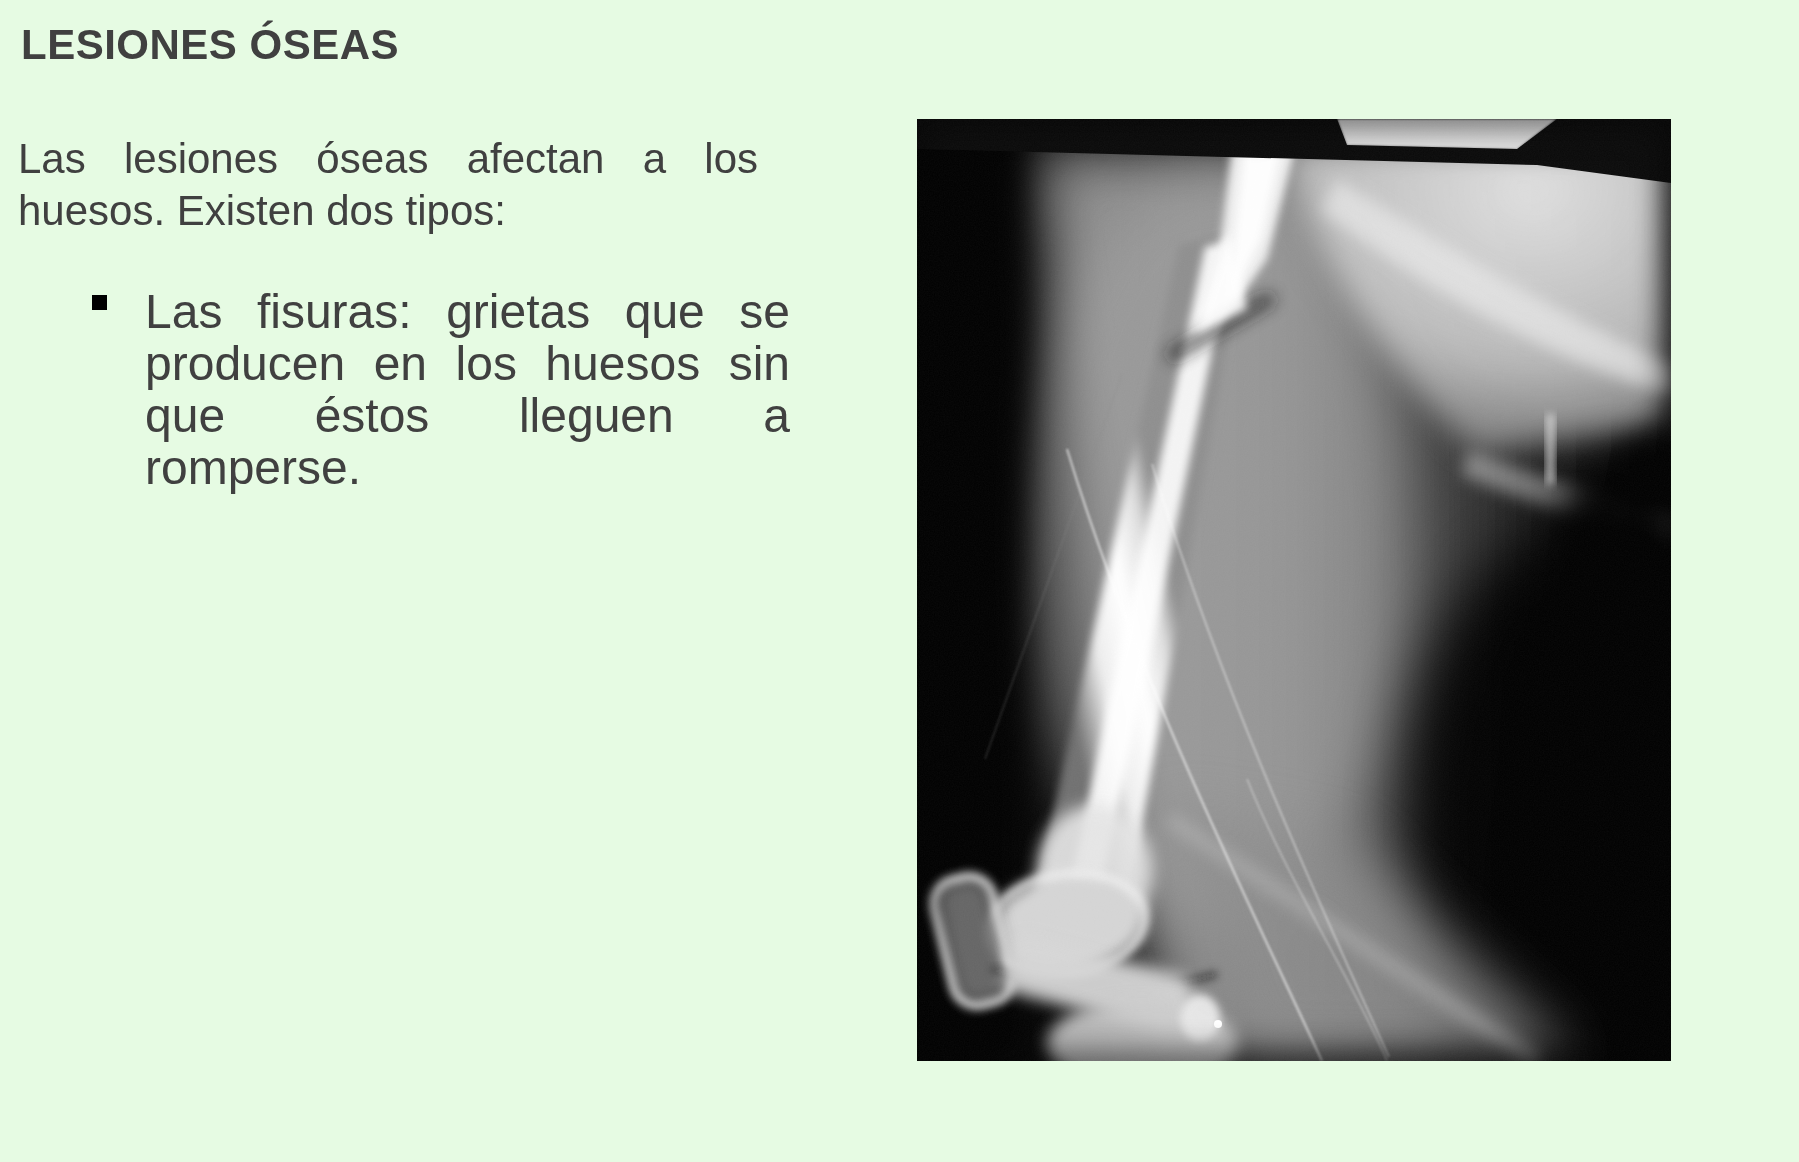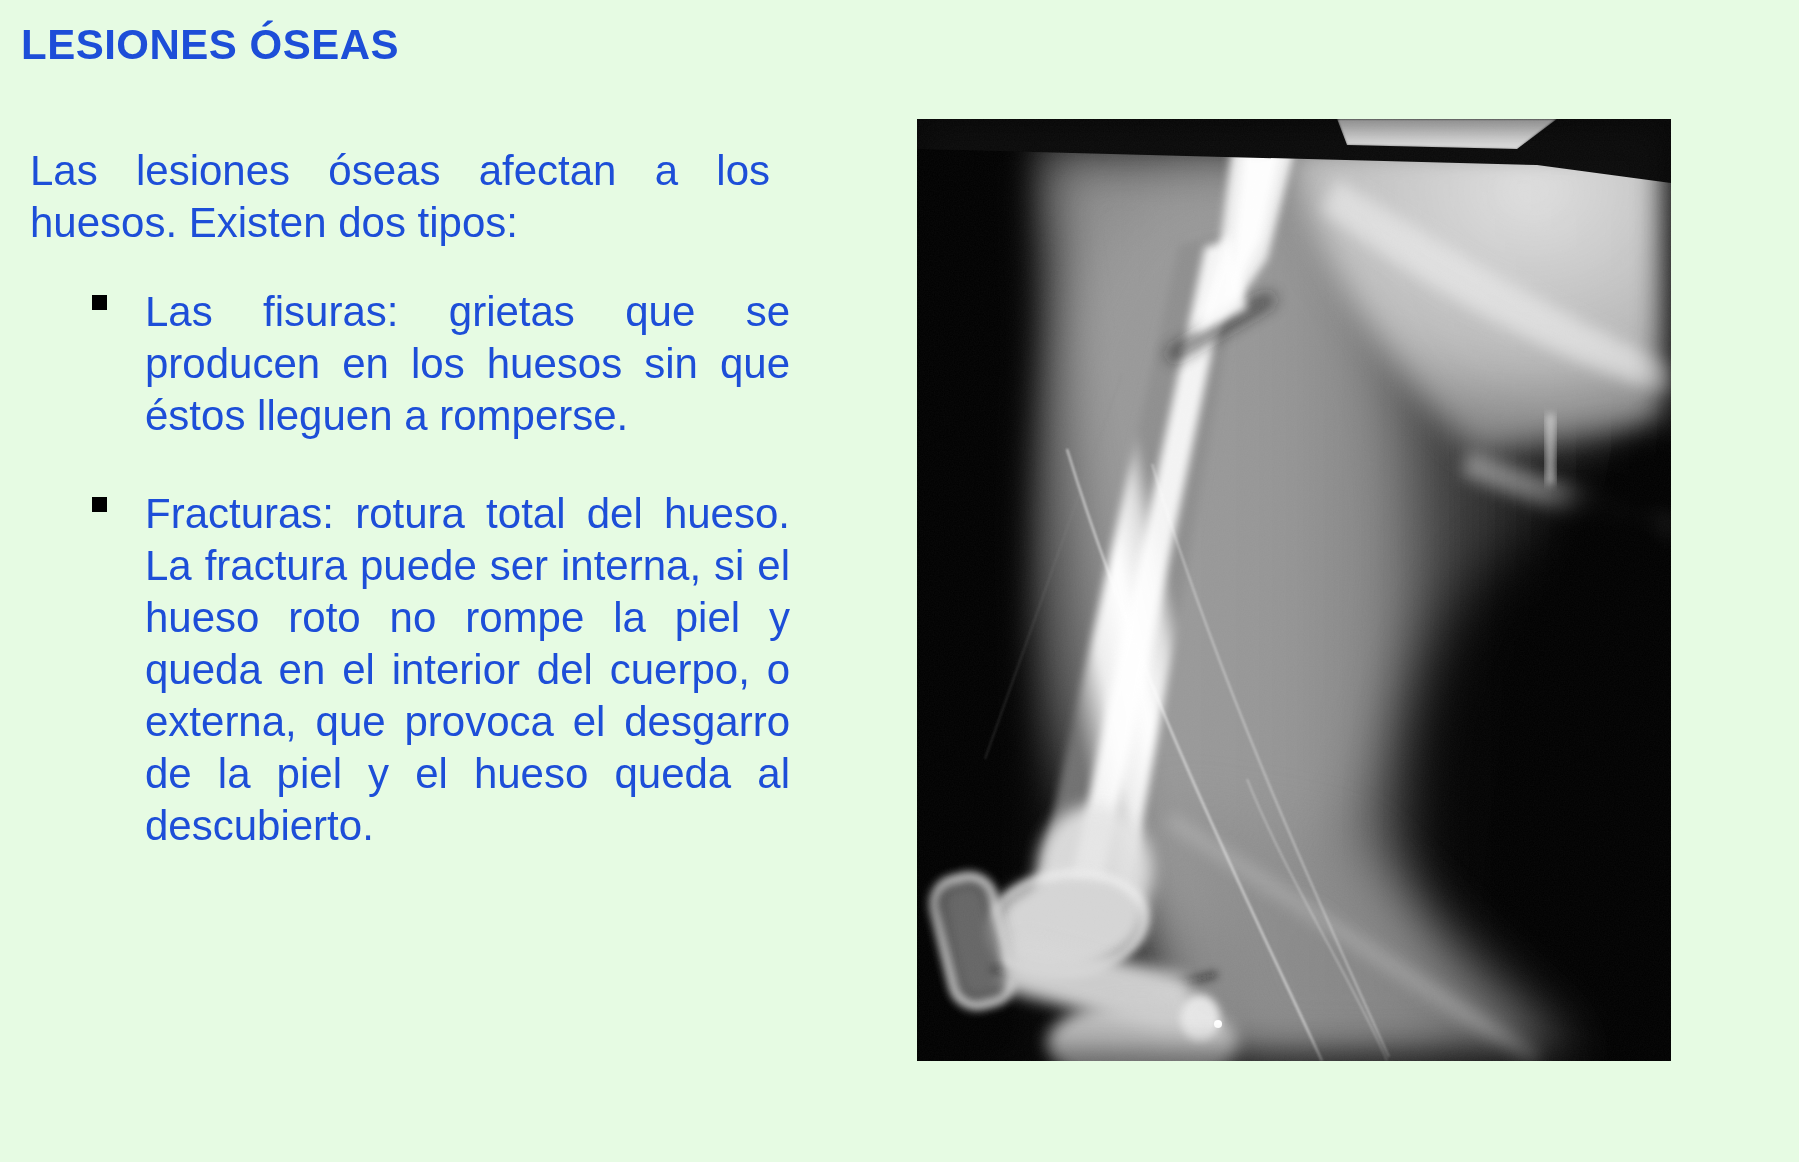--- a/index.html
+++ b/index.html
@@ -2,40 +2,40 @@
 <html lang="es"><head>
 <meta charset="utf-8">
 <style>
   html, body { margin: 0; padding: 0; }
   .slide {
     position: relative;
     width: 1799px;
     height: 1162px;
     background: #e6fbe3;
     font-family: "Liberation Sans", sans-serif;
-    color: #1d4ed8;
+    color: #404040;
     overflow: hidden;
   }
   .title {
     position: absolute;
     left: 21px;
     top: 19px;
     margin: 0;
     font-size: 42px;
     line-height: 52px;
     font-weight: 700;
     letter-spacing: 0.5px;
     white-space: nowrap;
   }
   .body-text {
     font-size: 42px;
     line-height: 52px;
     text-align: justify;
     text-align-last: left;
-    margin: 12px;
+    margin: 0;
   }
   .intro {
     position: absolute;
     left: 18px;
     top: 133px;
     width: 740px;
   }
   .closing {
     position: absolute;
     left: 18px;
@@ -47,21 +47,21 @@
     left: 18px;
     top: 286px;
     width: 772px;
     margin: 0;
     padding: 0;
     list-style: none;
   }
   ul.lesion-list li {
     position: relative;
     padding-left: 127px;
-    font-size: 42px;
+    font-size: 48px;
     line-height: 52px;
     text-align: justify;
     text-align-last: left;
   }
   ul.lesion-list li + li { margin-top: 46px; }
   ul.lesion-list li .bullet-square {
     position: absolute;
     left: 74px;
     top: 9px;
     width: 15px;
@@ -85,24 +85,20 @@
 <div class="slide">
 
   <h1 class="title">LESIONES ÓSEAS</h1>
 
   <p class="body-text intro">Las lesiones óseas afectan a los huesos. Existen dos tipos:</p>
 
   <ul class="lesion-list">
     <li>
       <span class="bullet-square"></span>
       <span>Las fisuras: grietas que se producen en los huesos sin que éstos lleguen a romperse.</span>
-    </li>
-    <li>
-      <span class="bullet-square"></span>
-      <span>Fracturas: rotura total del hueso. La fractura puede ser interna, si el hueso roto no rompe la piel y queda en el interior del cuerpo, o externa, que provoca el desgarro de la piel y el hueso queda al descubierto.</span>
     </li>
   </ul>
 
 
   <figure class="xray">
     <svg viewBox="0 0 754 942" role="img" aria-label="Radiografía lateral de fémur y rodilla con fractura ósea">
       <defs>
         <filter id="fb1" x="-40%" y="-40%" width="180%" height="180%">
             <feGaussianBlur stdDeviation="1.2"></feGaussianBlur>
           </filter>

